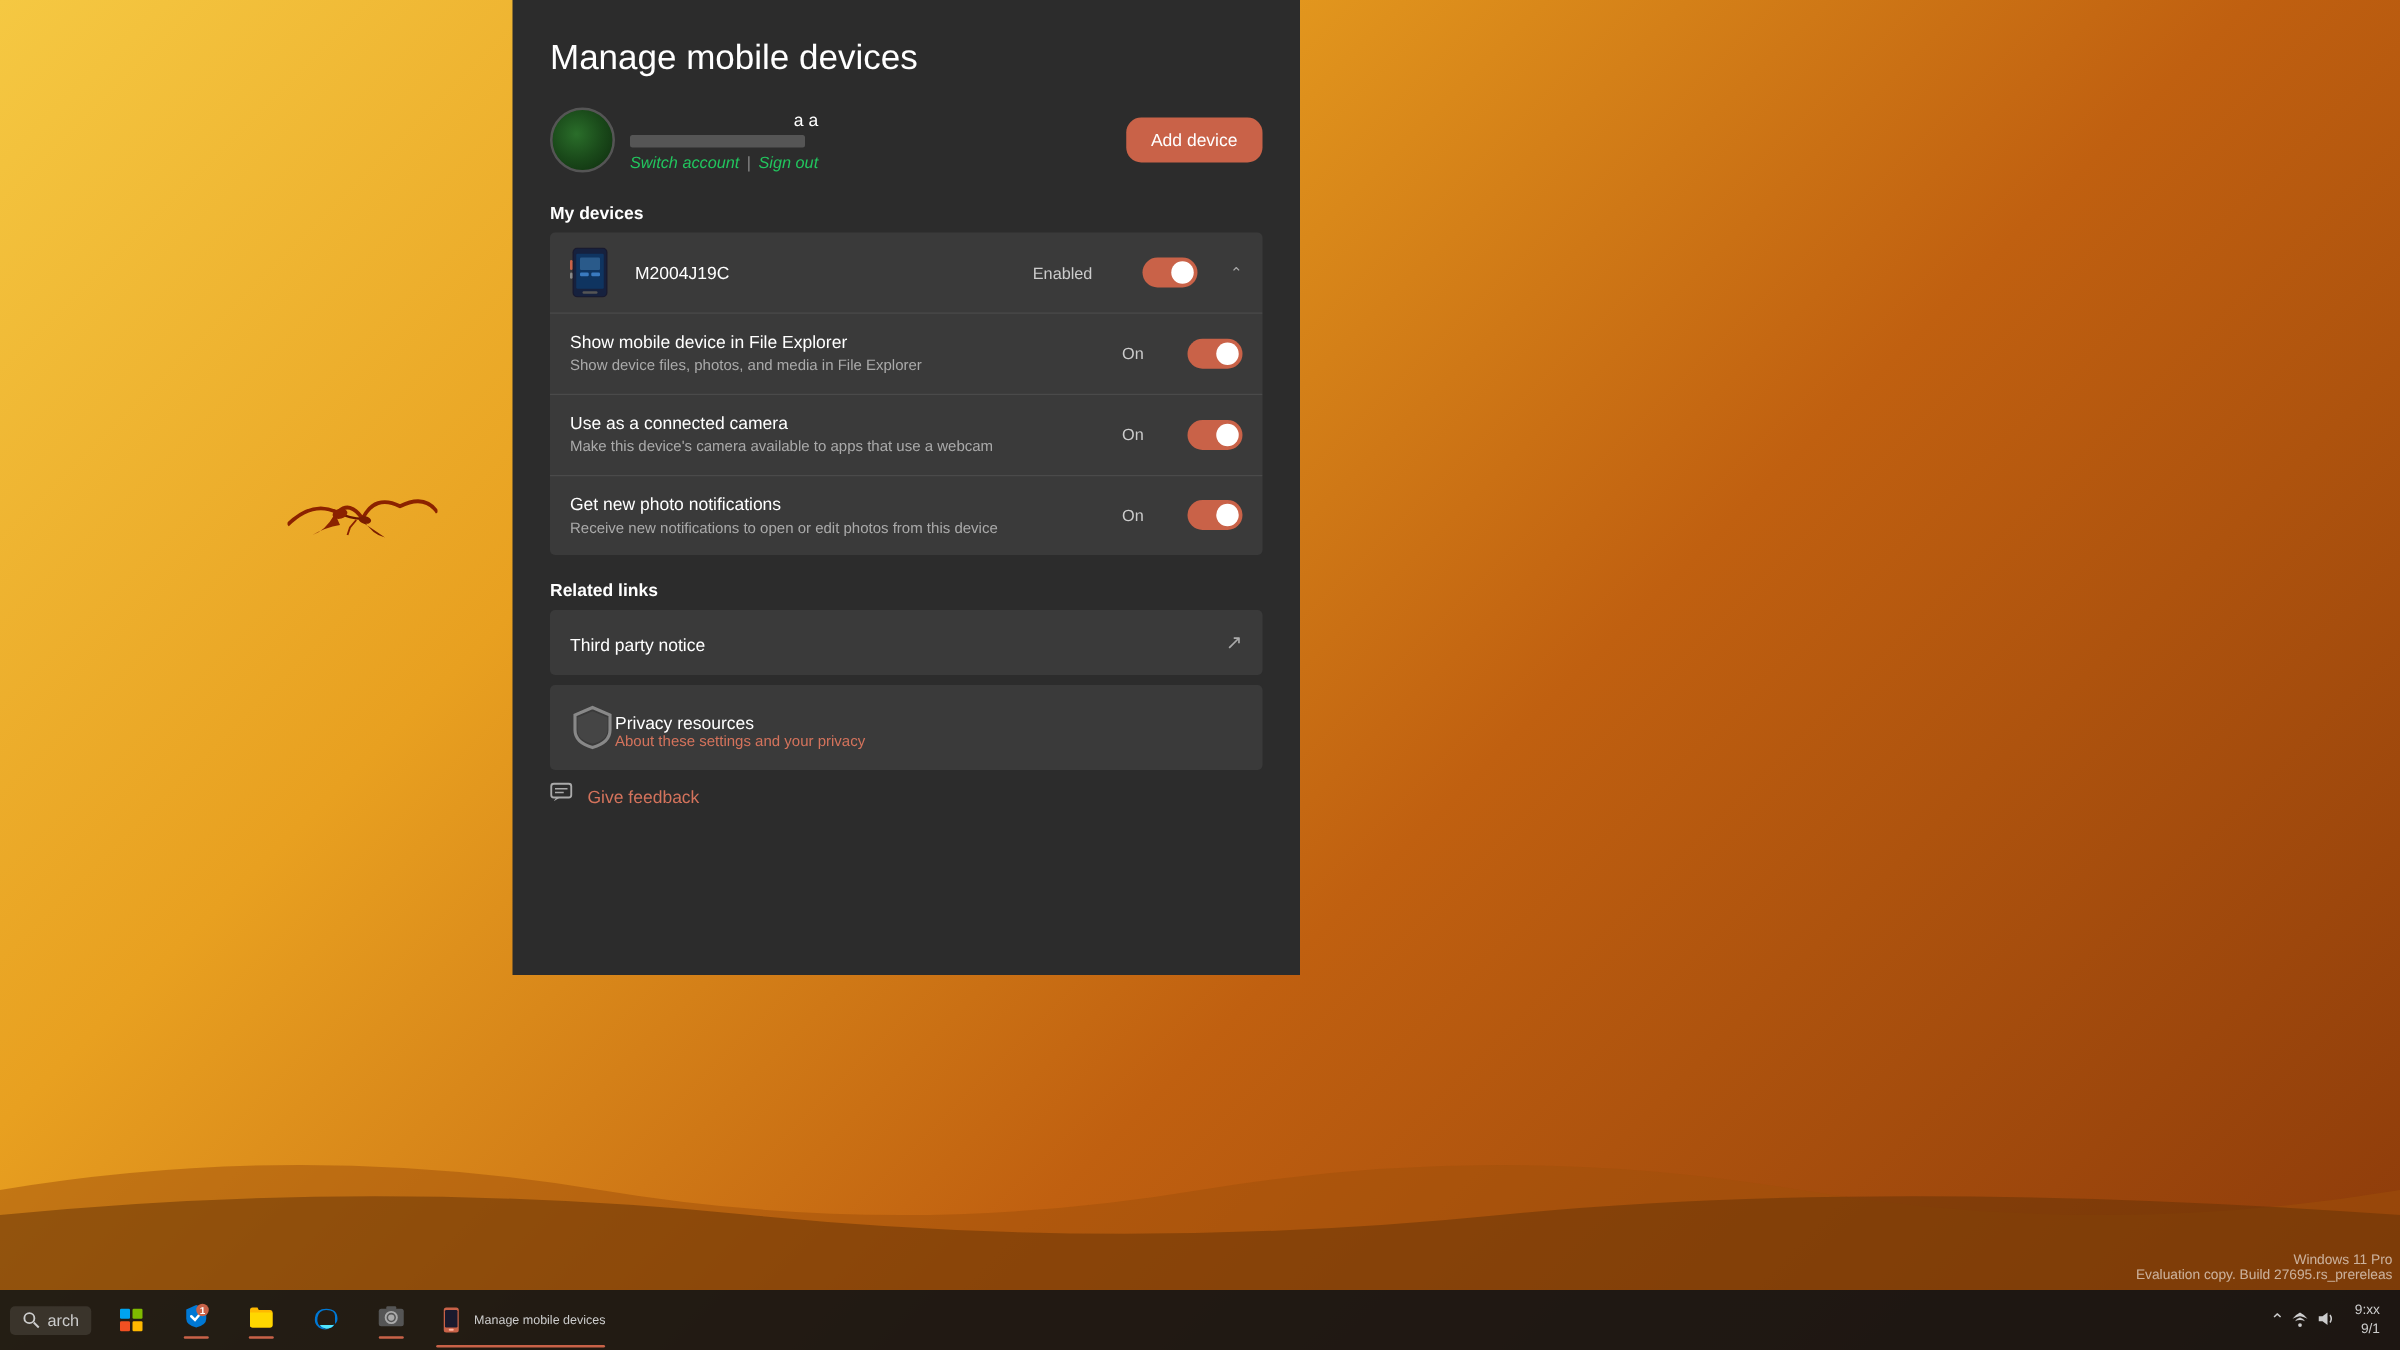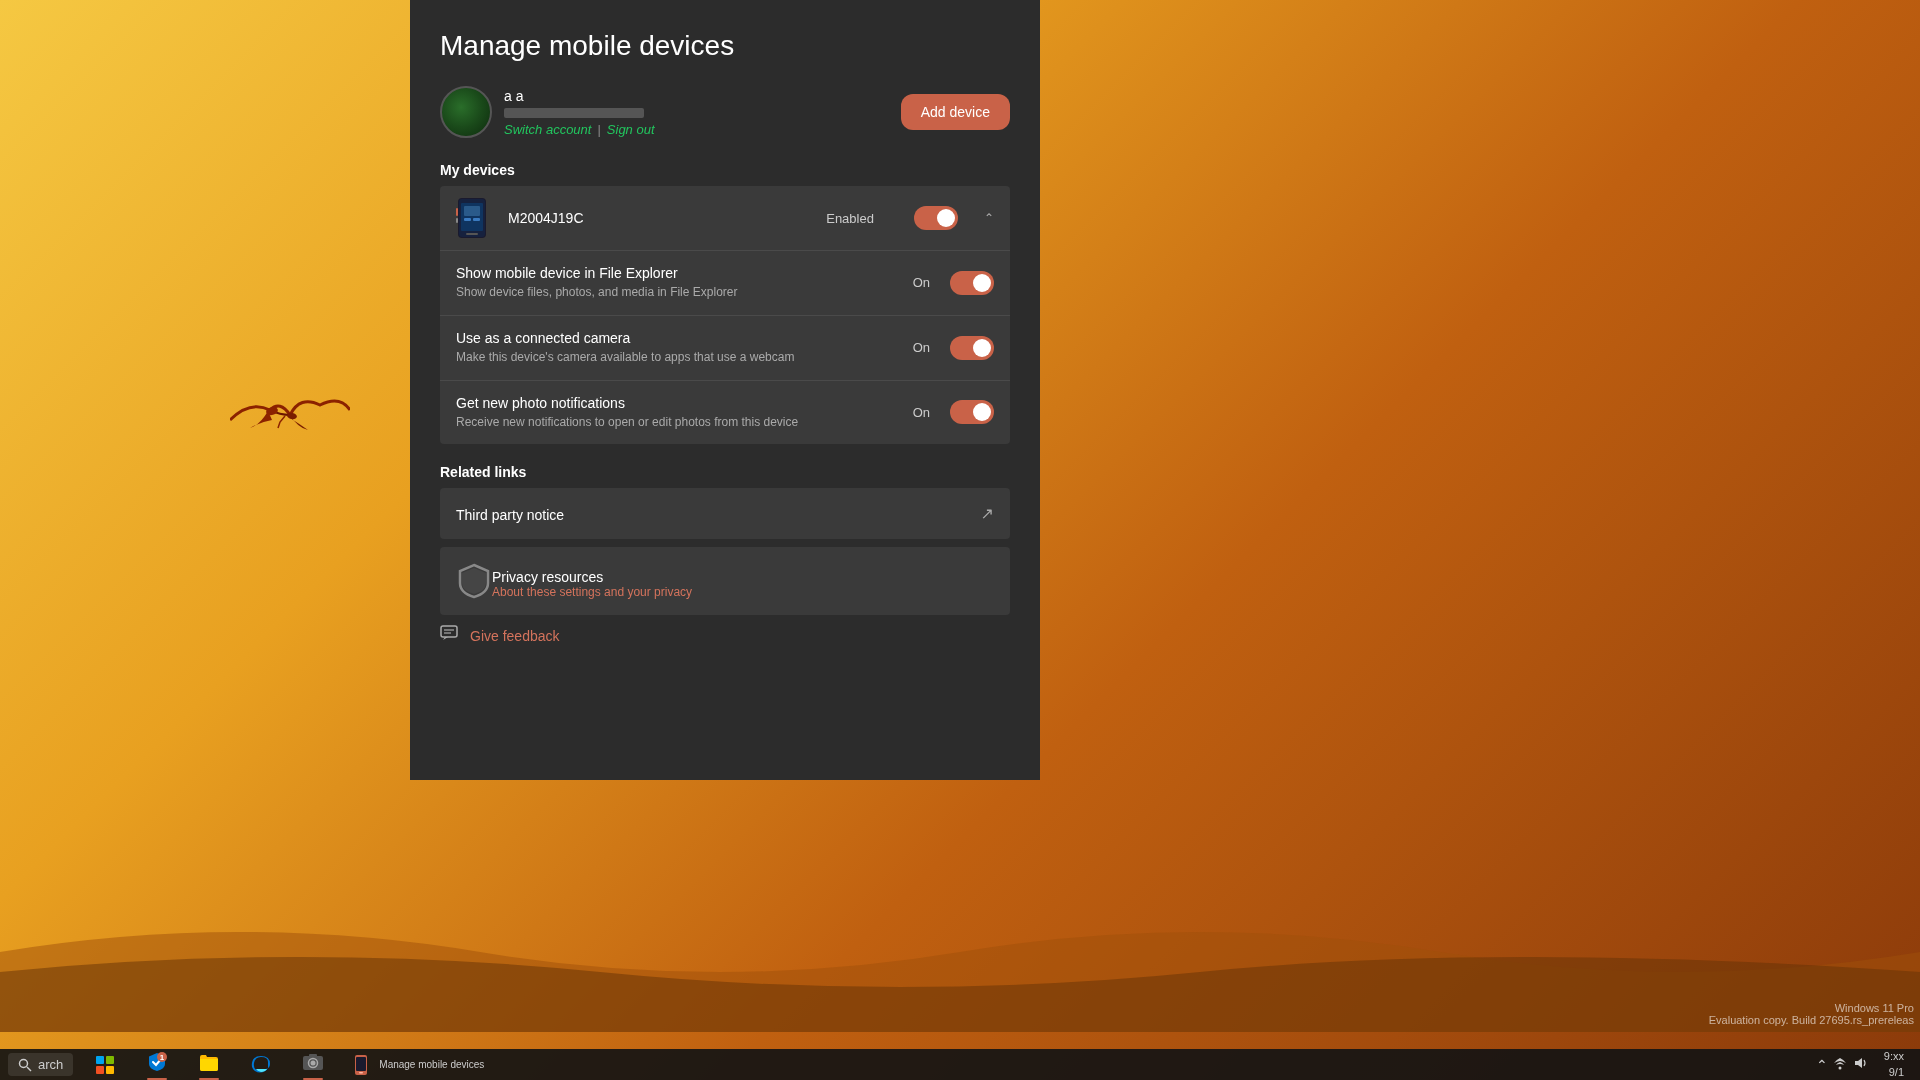--- a/index.html
+++ b/index.html
@@ -55,20 +55,21 @@
       display: flex;
       align-items: center;
       justify-content: space-between;
       margin-bottom: 24px;
     }
 
     .user-info {
       display: flex;
       align-items: center;
       gap: 12px;
+      text-align: right;
     }
 
     .avatar {
       width: 52px;
       height: 52px;
       border-radius: 50%;
       background: radial-gradient(circle at 40% 40%, #2a6e2a, #1a4a1a, #0d2a0d);
       border: 2px solid #555;
       flex-shrink: 0;
     }
@@ -231,21 +232,21 @@
 
     .setting-desc {
       font-size: 12px;
       color: #aaaaaa;
       line-height: 1.4;
     }
 
     .setting-on-label {
       font-size: 13px;
       color: #cccccc;
-      margin-right: 8px;
+      margin-right: 23px;
     }
 
     
     .related-links-section {
       margin-top: 4px;
     }
 
     .link-card {
       background: #3a3a3a;
       border-radius: 4px;
@@ -300,21 +301,21 @@
       font-size: 14px;
       color: #d4735c;
     }
 
     
     .taskbar {
       position: absolute;
       bottom: 0;
       left: 0;
       right: 0;
-      height: 31px;
+      height: 48px;
       background: rgba(20, 20, 20, 0.92);
       display: flex;
       align-items: center;
       z-index: 100;
       padding: 0 8px;
     }
 
     .taskbar-search {
       display: flex;
       align-items: center;

